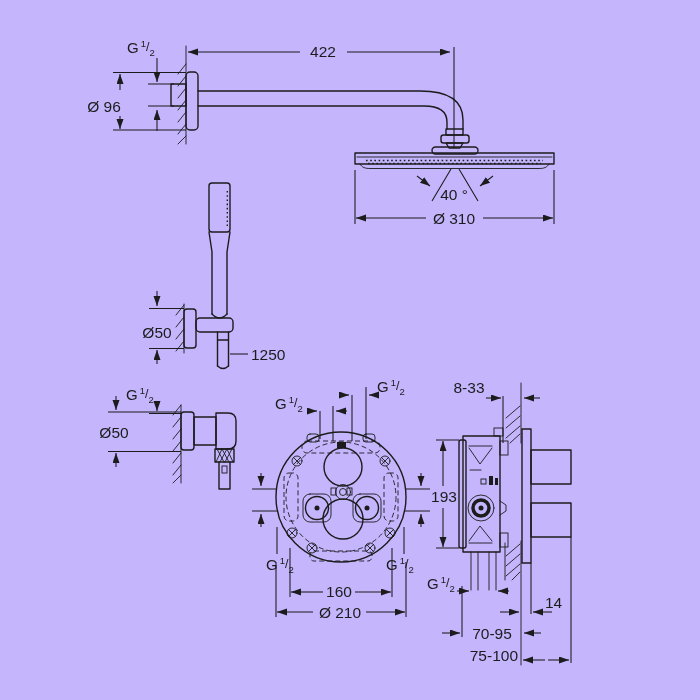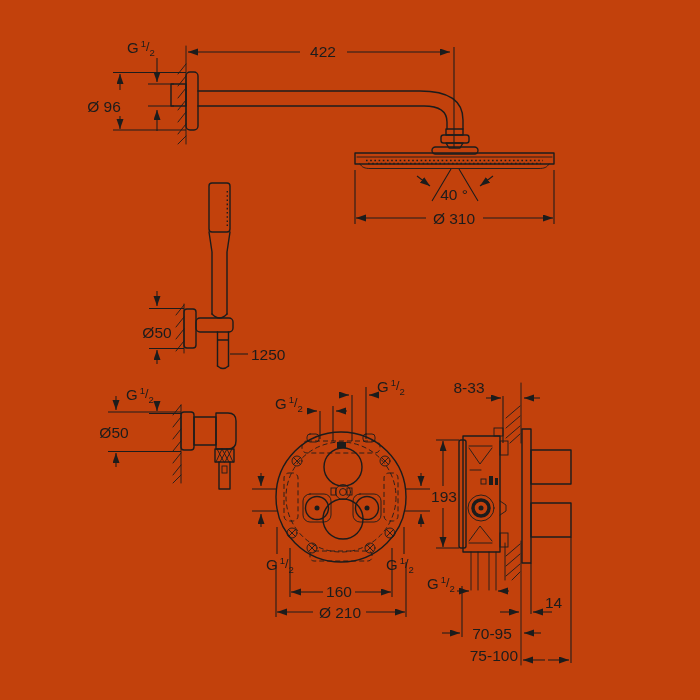--- a/index.html
+++ b/index.html
@@ -1,16 +1,16 @@
 <!DOCTYPE html>
 <html><head>
 <meta charset="utf-8">
 <style>
   html,body{margin:0;padding:0;background:#ffffff;}
-  .page{width:700px;height:700px;background:#c2410c;position:relative;overflow:hidden;
+  .page{width:700px;height:700px;background:#c4b5fd;position:relative;overflow:hidden;
         font-family:"Liberation Sans", sans-serif;}
   svg{display:block;}
   svg text{fill:#1c1c1c;font-family:"Liberation Sans", sans-serif;}
   .obj{stroke:#1c1c1c;stroke-width:1.4;fill:none;stroke-linecap:round;stroke-linejoin:round;}
   .obj-thin{stroke:#1c1c1c;stroke-width:0.9;fill:none;stroke-linecap:round;}
   .dim{stroke:#1c1c1c;stroke-width:1.05;fill:none;stroke-linecap:butt;}
   .dash{stroke:#1c1c1c;stroke-width:0.9;fill:none;stroke-dasharray:5 3;}
   .dots{stroke:#1c1c1c;stroke-width:1.4;fill:none;stroke-dasharray:1.6 2.6;}
   .fill{fill:#1c1c1c;stroke:none;}
   .lbl{font-size:15.5px;}

